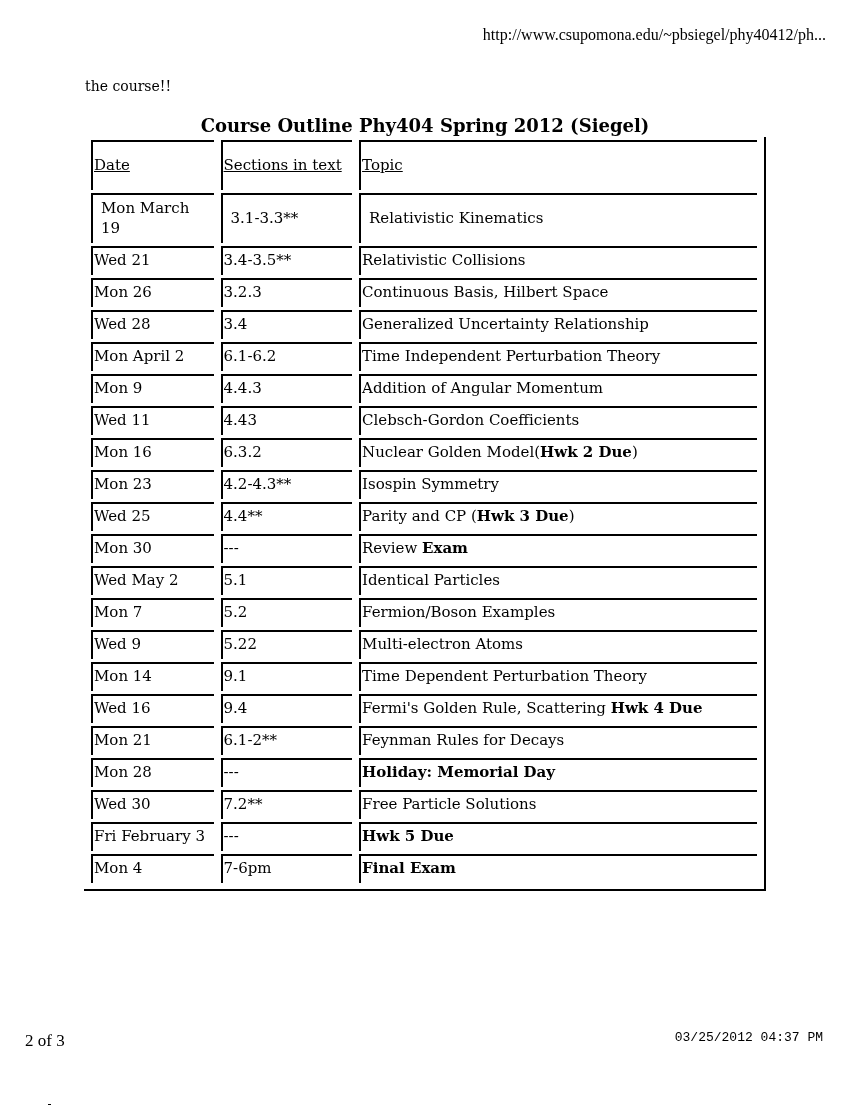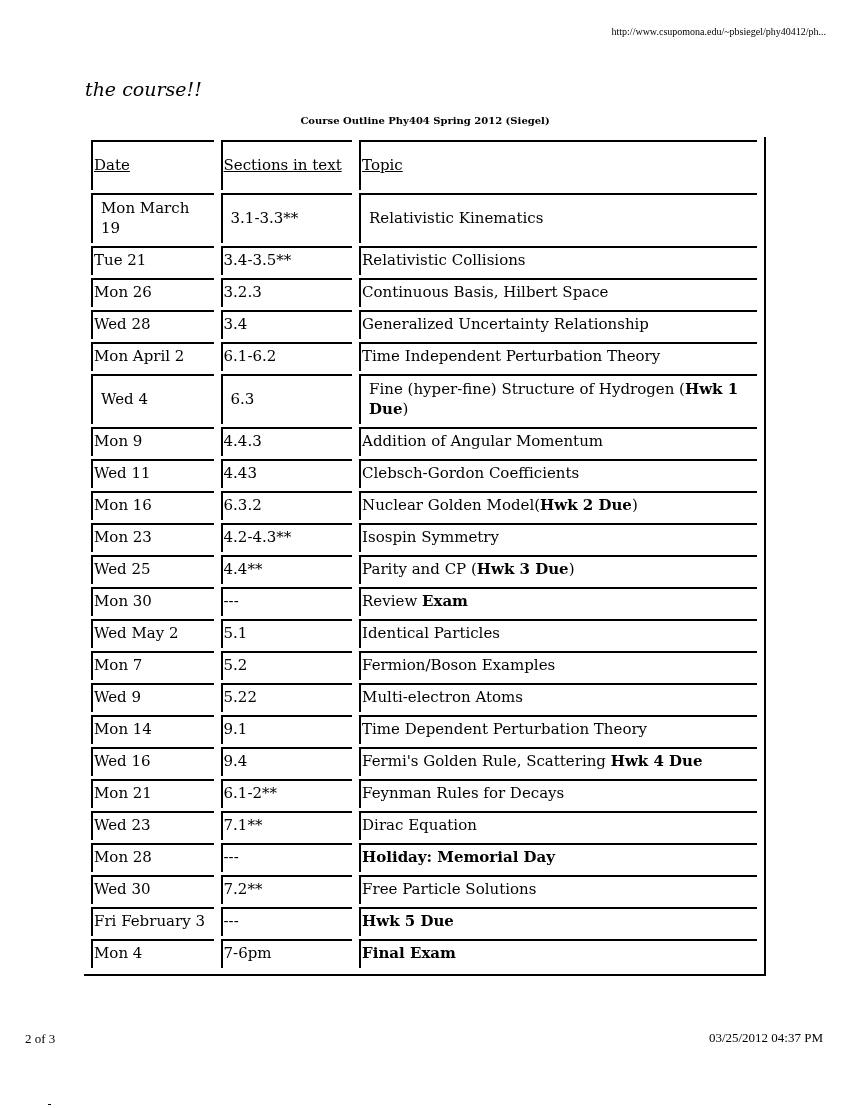--- a/index.html
+++ b/index.html
@@ -1,33 +1,33 @@
 <!DOCTYPE html>
 <html><head>
 <meta charset="utf-8">
 <style>
   html, body { margin: 0; padding: 0; background: #ffffff; }
   body { width: 848px; height: 1108px; position: relative; overflow: hidden; color: #000; font-family: "DejaVu Serif", serif; }
-  .url { position: absolute; top: 26px; right: 22px; font-family: "Liberation Serif", serif; font-size: 10px; }
-  .intro { position: absolute; top: 78px; left: 85px; font-size: 19px; font-style: italic; }
-  .caption { position: absolute; top: 115px; left: 0; width: 848px; text-align: center; font-weight: bold; font-size: 10px; padding-left: 1px; }
+  .url { position: absolute; top: 26px; right: 22px; font-family: "Liberation Serif", serif; font-size: 16px; }
+  .intro { position: absolute; top: 78px; left: 85px; font-size: 14px; }
+  .caption { position: absolute; top: 115px; left: 0; width: 848px; text-align: center; font-weight: bold; font-size: 18px; padding-left: 1px; }
   .caption span { margin-left: 0; }
   .tablewrap { position: absolute; top: 137px; left: 84px; width: 680px; border-right: 2px solid #000; border-bottom: 2px solid #000; padding-bottom: 3px; }
   table { border-collapse: separate; border-spacing: 7px 3px; margin-left: 0; }
   td { border-top: 2px solid #000; border-left: 2px solid #000; border-right: none; border-bottom: none; padding: 1px 2px 4px 1px; vertical-align: middle; font-size: 15px; line-height: 20px; }
   td.date { width: 114px; margin-left: 17px; }
   td.sec { width: 124px; margin-left: 38px; }
   td.topic { width: 406px; }
   tr.head td { height: 43px; }
   tr.head td span { text-decoration: underline; }
   tr.tall td { height: 43px; padding-left: 8px; }
   tr.norm td { height: 22px; }
   b { font-weight: bold; }
-  .pagenum { position: absolute; top: 1031px; left: 25px; font-family: "Liberation Serif", serif; font-size: 13px; }
-  .stamp { position: absolute; top: 1030px; right: 25px; font-family: Liberation Serif, serif; font-size: 13px; }
+  .pagenum { position: absolute; top: 1031px; left: 25px; font-family: "Liberation Serif", serif; font-size: 17px; }
+  .stamp { position: absolute; top: 1030px; right: 25px; font-family: Liberation Mono, monospace; font-size: 13px; }
   .dot { position: absolute; top: 1104px; left: 48px; width: 3px; height: 1px; background: #000; }
 </style>
 </head>
 <body>
 
 <div class="url">http://www.csupomona.edu/~pbsiegel/phy40412/ph...</div>
 <div class="intro">the course!!</div>
 <div class="caption"><span>Course Outline Phy404 Spring 2012 (Siegel)</span></div>
 
 <div class="tablewrap">
@@ -37,43 +37,38 @@
         <td class="date"><span>Date</span></td>
         <td class="sec"><span>Sections in text</span></td>
         <td class="topic"><span>Topic</span></td>
       </tr>
     <tr class="tall">
           <td class="date"><span>Mon March 19</span></td>
           <td class="sec"><span>3.1-3.3**</span></td>
           <td class="topic"><span>Relativistic Kinematics</span><b></b><span></span></td>
         </tr>
         <tr class="norm">
-          <td class="date"><span>Tue 21</span></td>
+          <td class="date"><span>Wed 21</span></td>
           <td class="sec"><span>3.4-3.5**</span></td>
           <td class="topic"><span>Relativistic Collisions</span><b></b><span></span></td>
         </tr>
         <tr class="norm">
           <td class="date"><span>Mon 26</span></td>
           <td class="sec"><span>3.2.3</span></td>
           <td class="topic"><span>Continuous Basis, Hilbert Space</span><b></b><span></span></td>
         </tr>
         <tr class="norm">
           <td class="date"><span>Wed 28</span></td>
           <td class="sec"><span>3.4</span></td>
           <td class="topic"><span>Generalized Uncertainty Relationship</span><b></b><span></span></td>
         </tr>
         <tr class="norm">
           <td class="date"><span>Mon April 2</span></td>
           <td class="sec"><span>6.1-6.2</span></td>
           <td class="topic"><span>Time Independent Perturbation Theory</span><b></b><span></span></td>
-        </tr>
-        <tr class="tall">
-          <td class="date"><span>Wed 4</span></td>
-          <td class="sec"><span>6.3</span></td>
-          <td class="topic"><span>Fine (hyper-fine) Structure of Hydrogen (</span><b>Hwk 1 Due</b><span>)</span></td>
         </tr>
         <tr class="norm">
           <td class="date"><span>Mon 9</span></td>
           <td class="sec"><span>4.4.3</span></td>
           <td class="topic"><span>Addition of Angular Momentum</span><b></b><span></span></td>
         </tr>
         <tr class="norm">
           <td class="date"><span>Wed 11</span></td>
           <td class="sec"><span>4.43</span></td>
           <td class="topic"><span>Clebsch-Gordon Coefficients</span><b></b><span></span></td>
@@ -122,25 +117,20 @@
           <td class="date"><span>Wed 16</span></td>
           <td class="sec"><span>9.4</span></td>
           <td class="topic"><span>Fermi's Golden Rule, Scattering </span><b>Hwk 4 Due</b><span></span></td>
         </tr>
         <tr class="norm">
           <td class="date"><span>Mon 21</span></td>
           <td class="sec"><span>6.1-2**</span></td>
           <td class="topic"><span>Feynman Rules for Decays</span><b></b><span></span></td>
         </tr>
         <tr class="norm">
-          <td class="date"><span>Wed 23</span></td>
-          <td class="sec"><span>7.1**</span></td>
-          <td class="topic"><span>Dirac Equation</span><b></b><span></span></td>
-        </tr>
-        <tr class="norm">
           <td class="date"><span>Mon 28</span></td>
           <td class="sec"><span>---</span></td>
           <td class="topic"><span></span><b>Holiday: Memorial Day</b><span></span></td>
         </tr>
         <tr class="norm">
           <td class="date"><span>Wed 30</span></td>
           <td class="sec"><span>7.2**</span></td>
           <td class="topic"><span>Free Particle Solutions</span><b></b><span></span></td>
         </tr>
         <tr class="norm">

